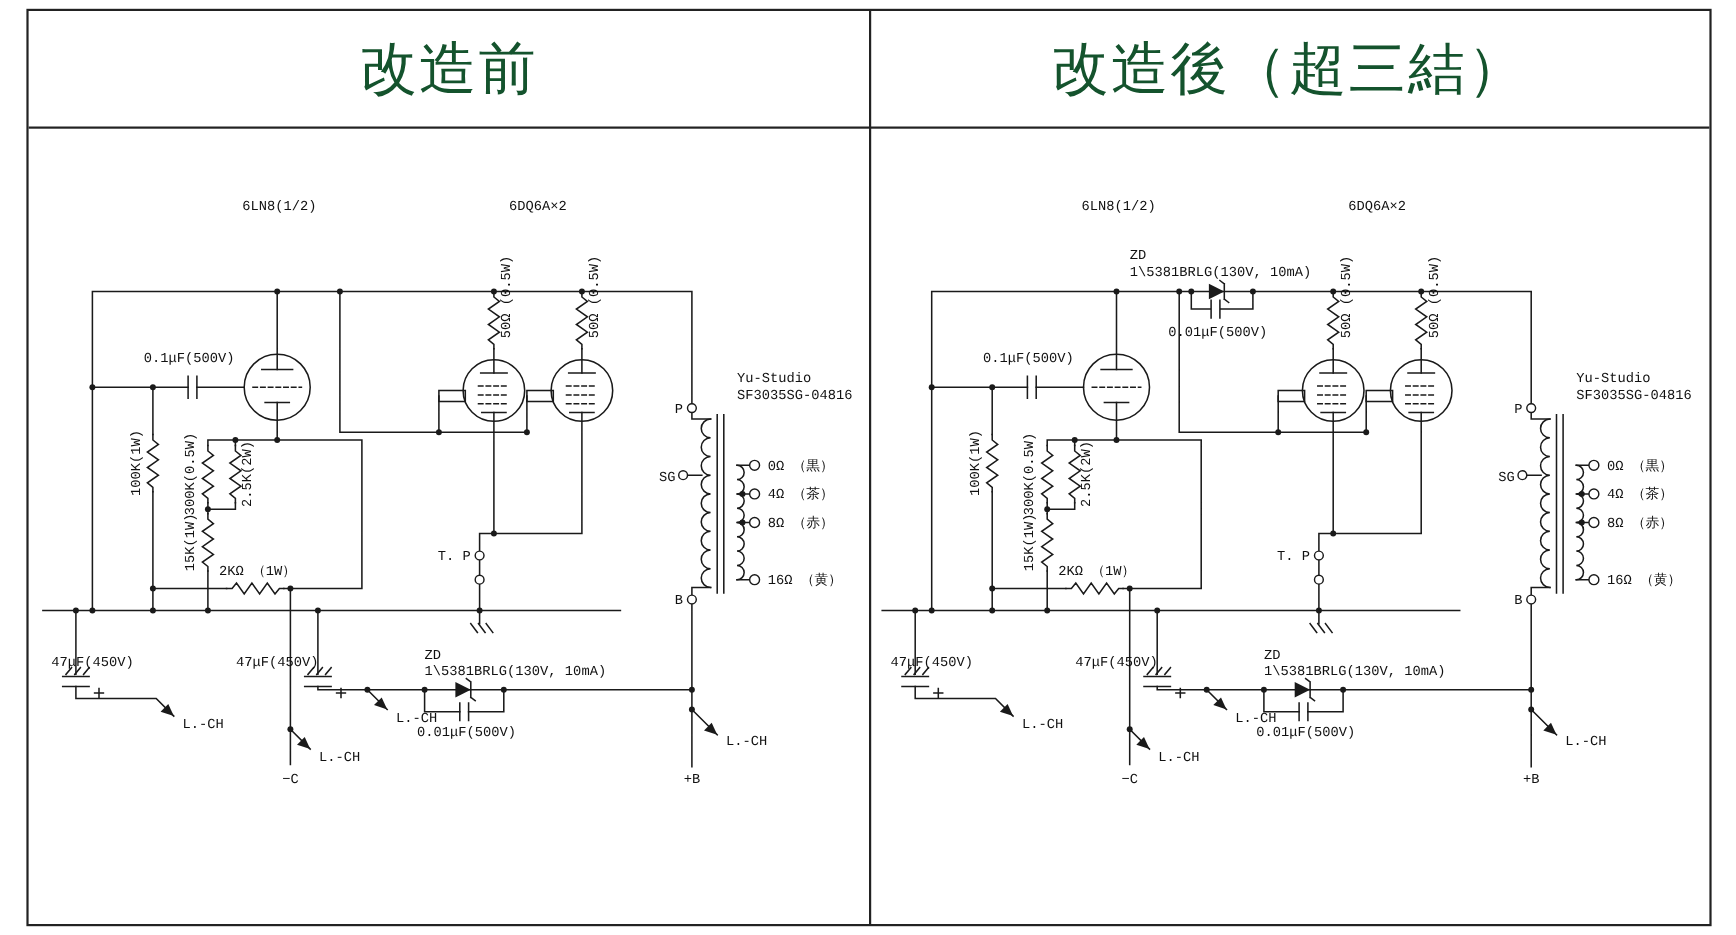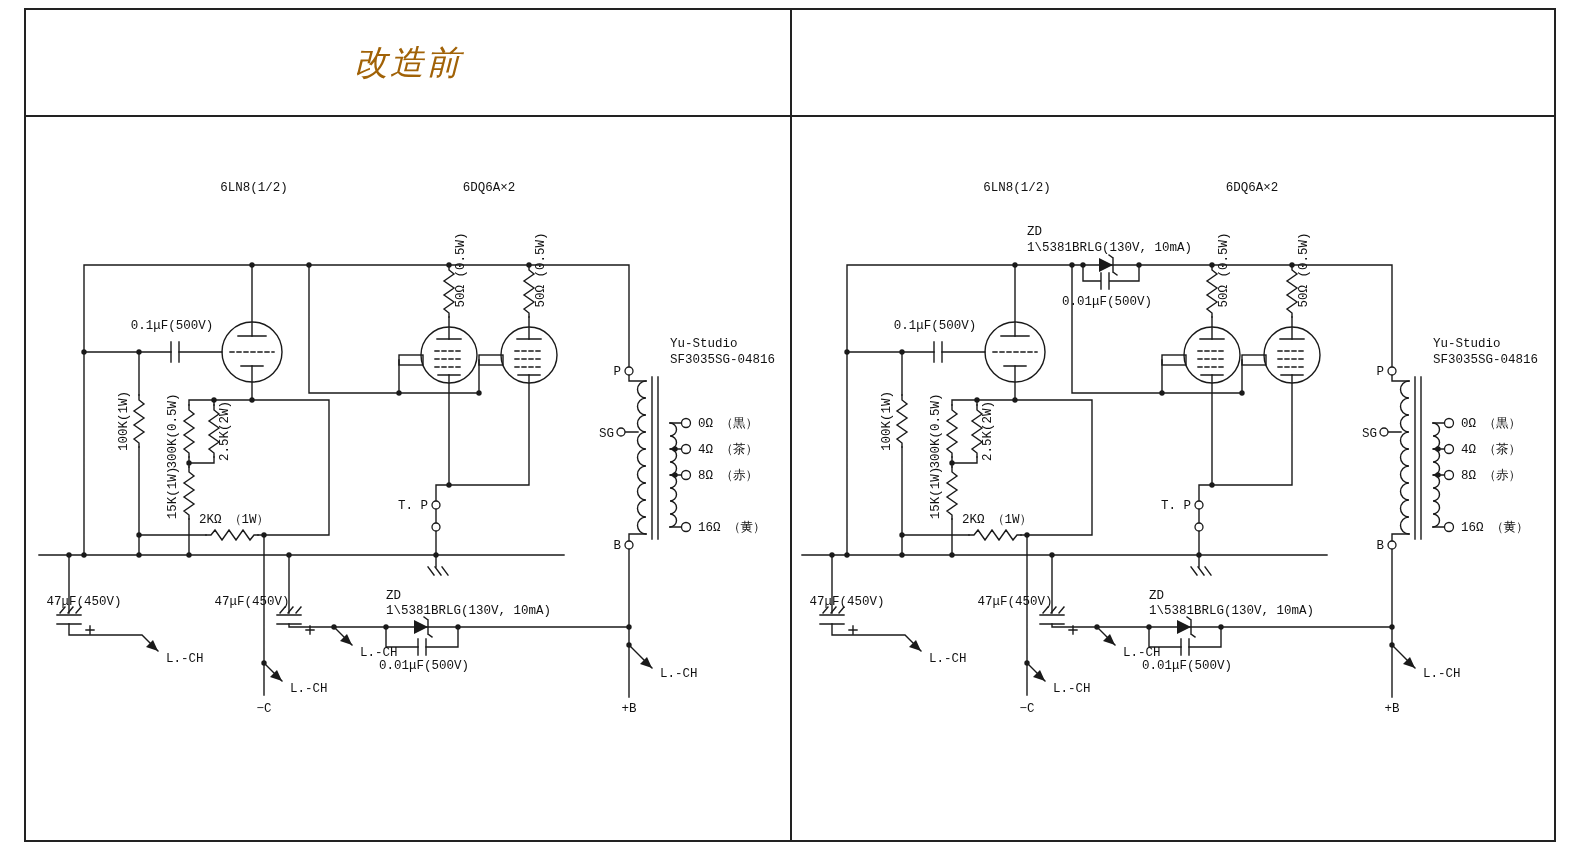--- a/index.html
+++ b/index.html
@@ -1,20 +1,20 @@
 <!DOCTYPE html>
 <html><head>
 <meta charset="utf-8">
 <style>
   html,body{margin:0;padding:0;background:#fff;}
   body{width:1578px;height:850px;position:relative;font-family:"Liberation Sans",sans-serif;}
   .frame{position:absolute;left:24px;top:8px;width:1528px;height:830px;border:2px solid #222;background:#fff;}
   .titleband{position:absolute;left:0;top:0;width:100%;height:105px;border-bottom:2px solid #222;display:flex;}
   .titlehalf{width:50%;height:100%;display:flex;align-items:center;justify-content:center;}
-  .title{font-family:"Liberation Serif","DejaVu Serif",serif;font-size:34px;color:#a16207;letter-spacing:2px;font-style:italic;}
+  .title{font-family:"Liberation Serif","DejaVu Serif",serif;font-size:52px;color:#14532d;letter-spacing:2px;}
   .divider{position:absolute;left:50%;top:0;width:0;height:100%;border-left:2px solid #222;}
   .panel-svg{position:absolute;top:115px;height:723px;}
   .w{stroke:#1a1a1a;stroke-width:1.4;fill:none;stroke-linecap:square;}
   .wf{fill:#1a1a1a;stroke:none;}
   .dash{stroke-dasharray:4 3;}
   .term{fill:#fff;stroke:#1a1a1a;stroke-width:1.3;}
   .lbl{font-family:"Liberation Mono","DejaVu Sans Mono",monospace;font-size:12.5px;fill:#111;}
   .mid{text-anchor:middle;}
   .end{text-anchor:end;}
 </style>
@@ -113,20 +113,23 @@
         <circle class="term" cx="662" cy="412" r="4.5"></circle>
       </g>
     </g>
   </defs>
 </svg>
 
 <div class="frame">
   <div class="titleband">
     <div class="titlehalf">
       <span class="title">改造前</span>
+    </div>
+    <div class="titlehalf">
+      <span class="title">改造後（超三結）</span>
     </div>
   </div>
   <div class="divider"></div>
 </div>
 
 <svg class="panel-svg" style="left:24px;width:763px" viewBox="0 0 763 723">
   <use href="#circ-base"></use>
   <g>
     <text class="lbl mid" x="230" y="76">6LN8(1/2)</text>
     <text class="lbl mid" x="465" y="76">6DQ6A×2</text>

